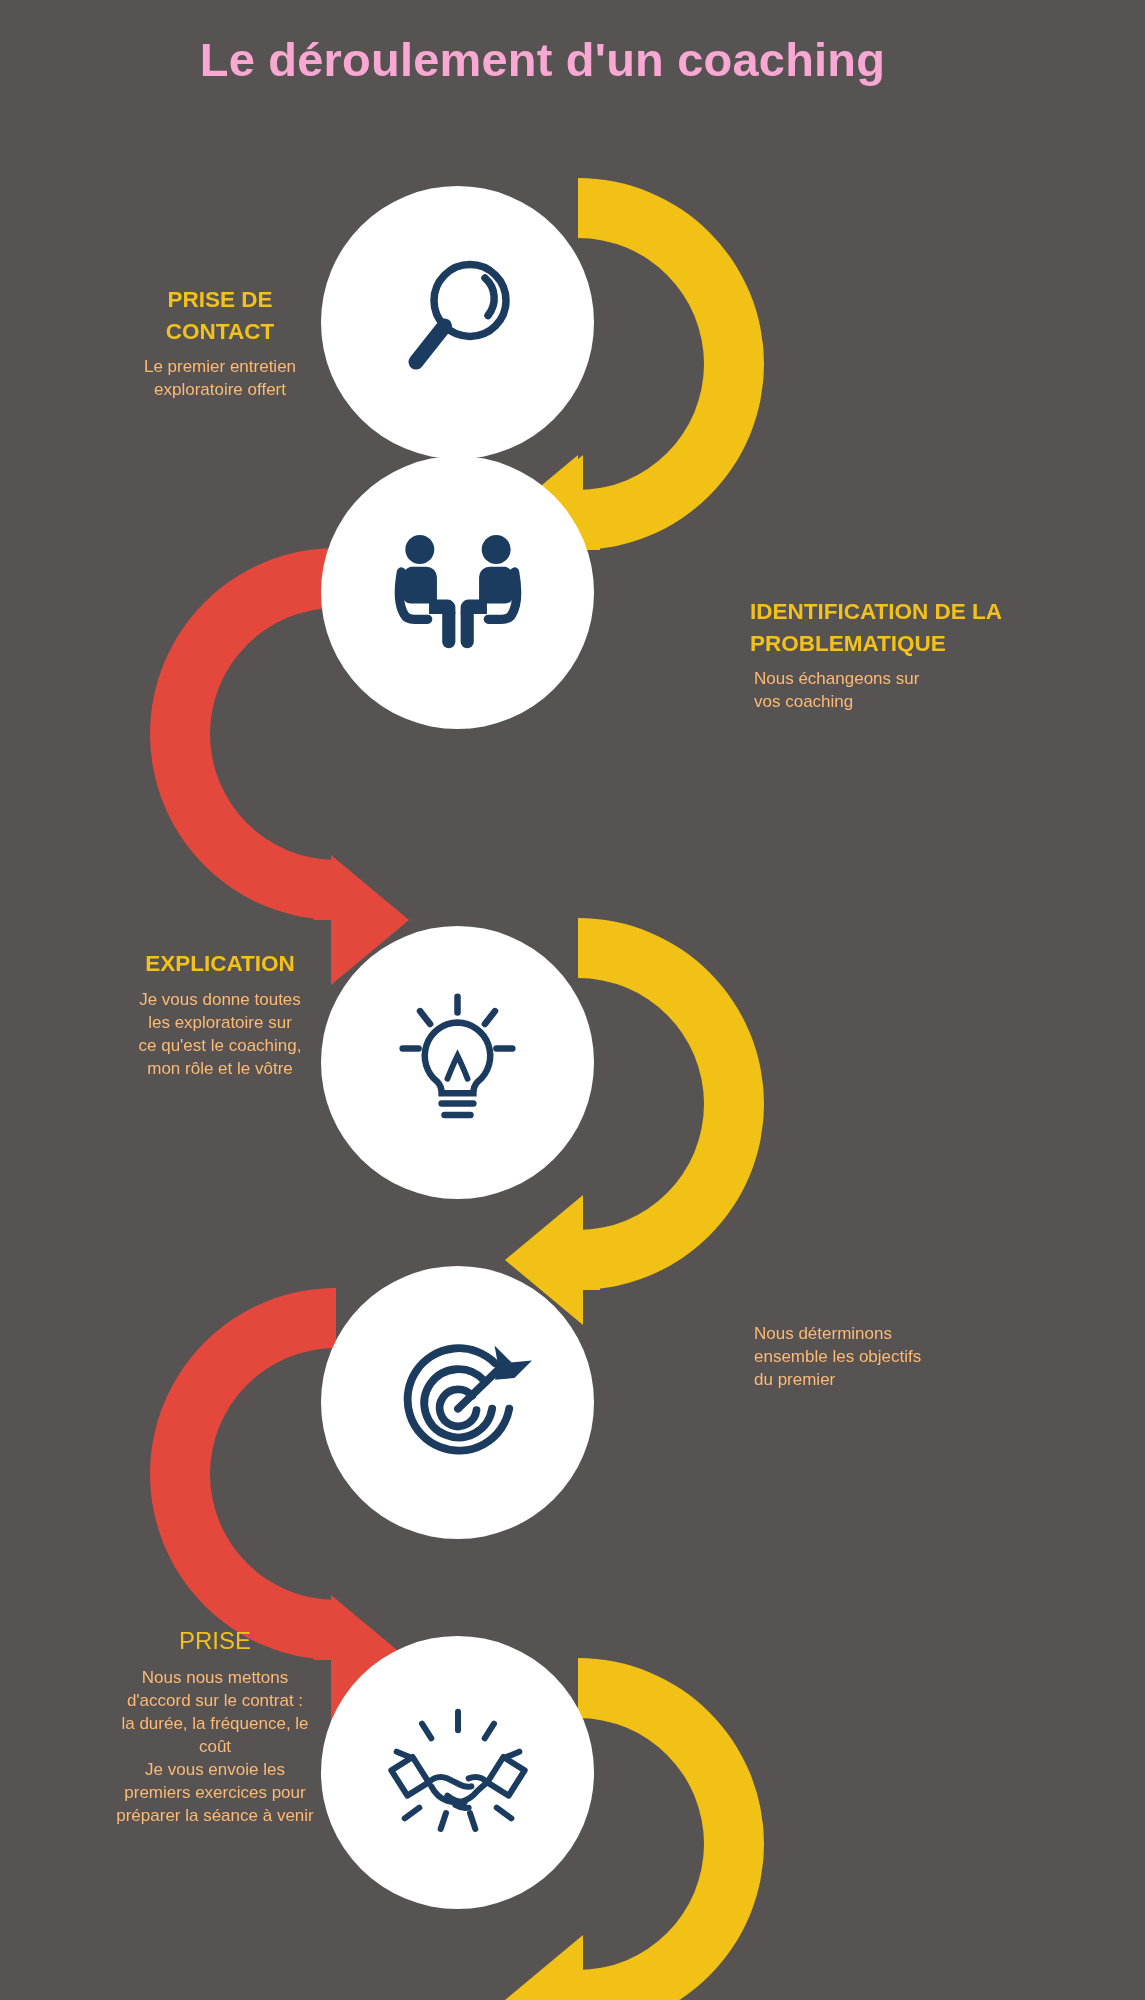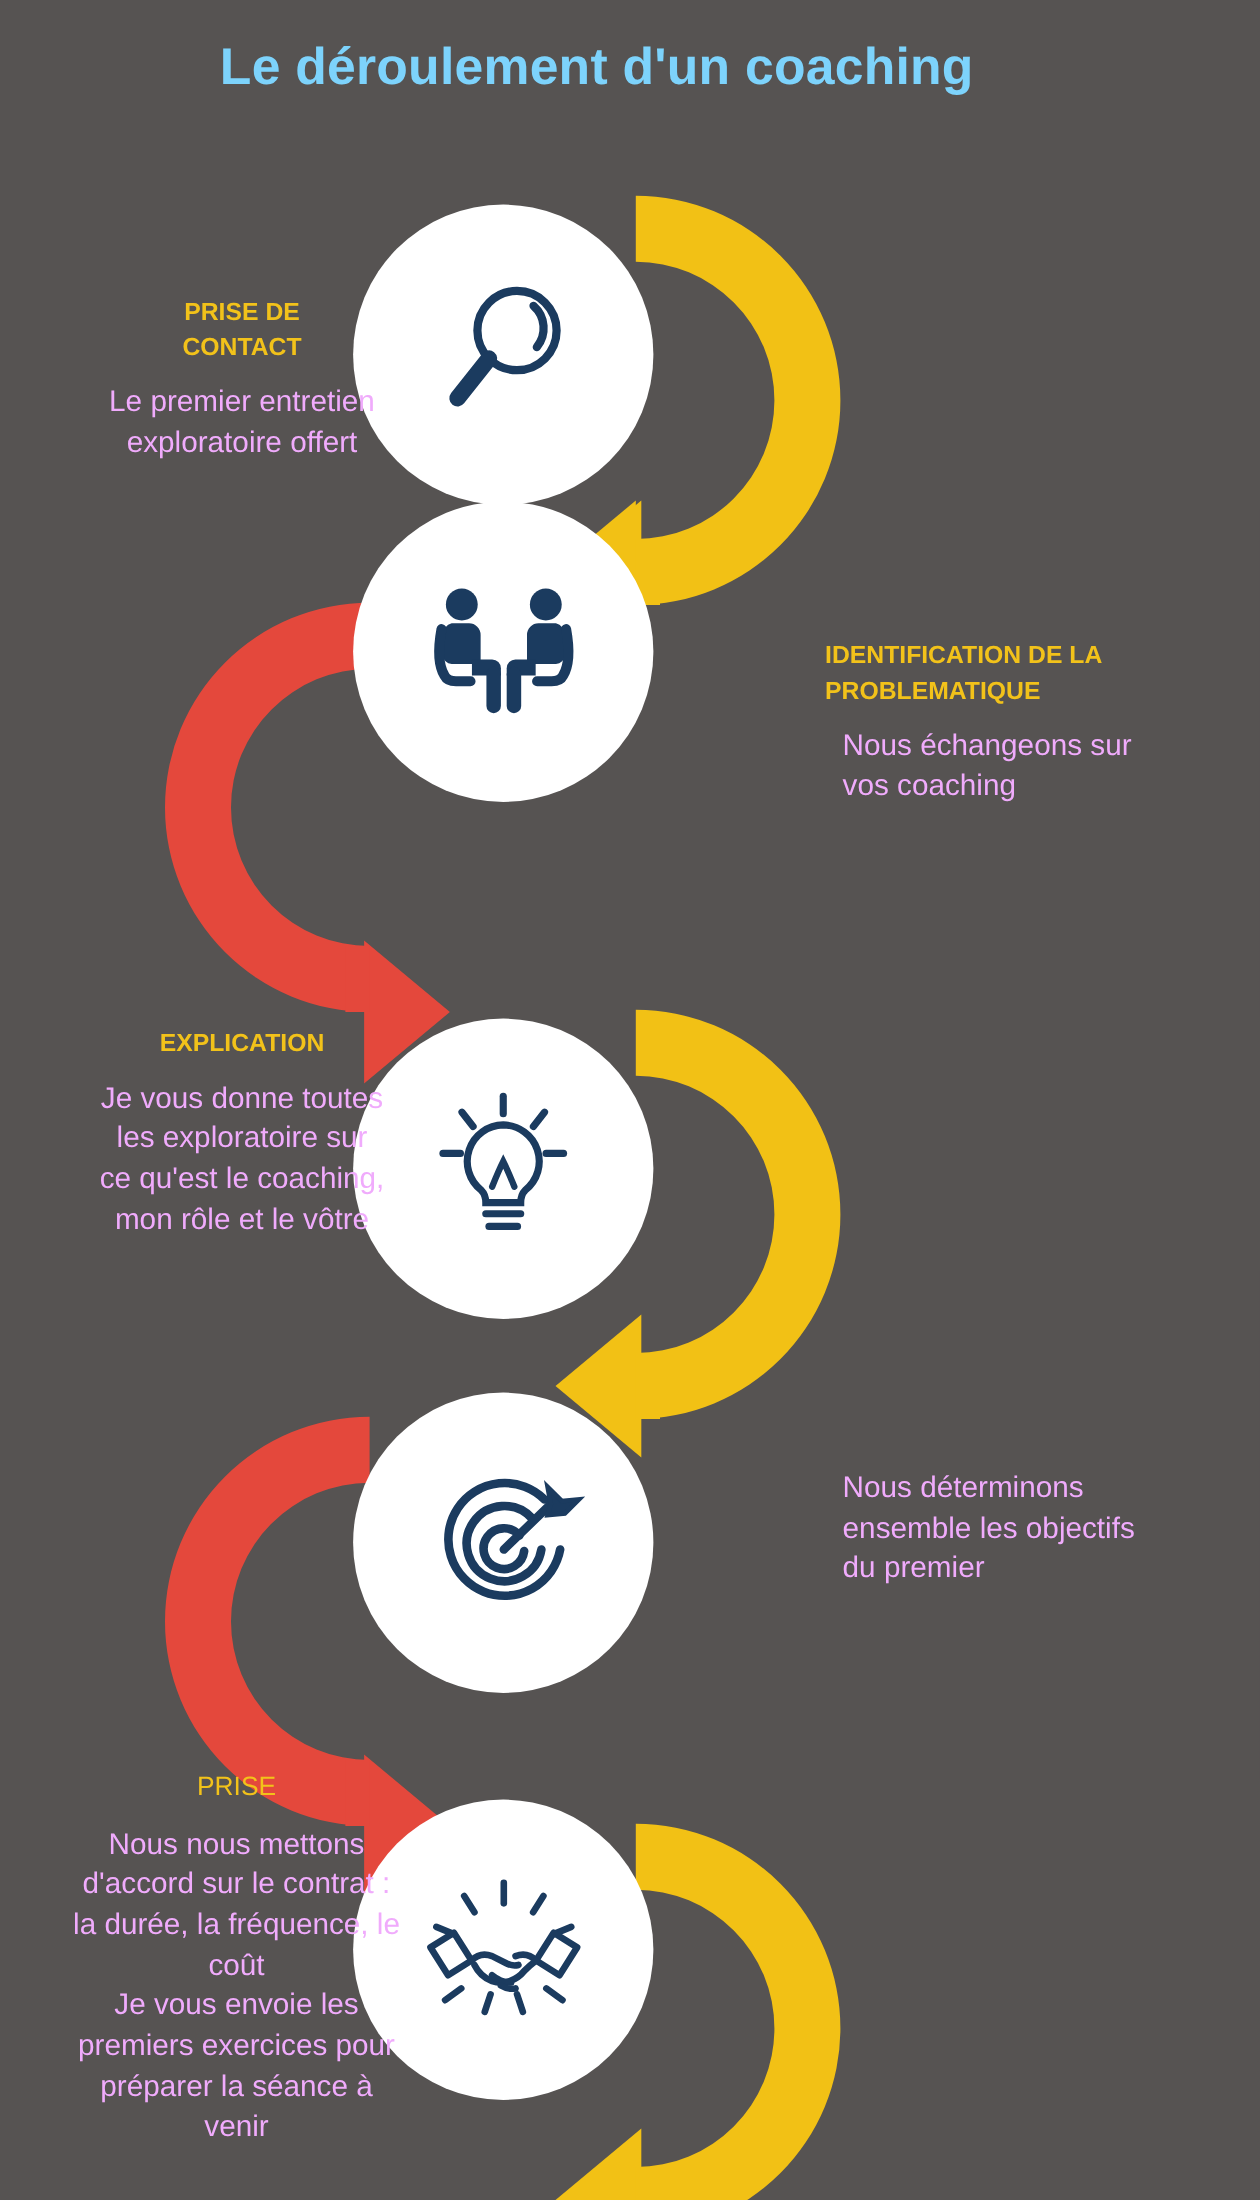--- a/index.html
+++ b/index.html
@@ -8,21 +8,21 @@
     background:#565352;
     font-family:"Liberation Sans", sans-serif;
     overflow:hidden;
     position:relative;
   }
   #stage{position:relative;width:1145px;height:2000px;overflow:hidden;}
 
   .title{
     position:absolute;top:32px;left:0;width:1085px;
     text-align:center;
-    color:#7dd3fc;
+    color:#f9a8d4;
     font-size:47px;
     font-weight:bold;
     letter-spacing:0.2px;
   }
 
   
   #flow{position:absolute;left:0;top:0;width:1145px;height:2000px;}
 
   .node{
     position:absolute;
@@ -35,29 +35,29 @@
   .node svg{display:block;}
 
   .textblock{position:absolute;width:330px;}
   .textblock.left{text-align:center;}
   .textblock.right{text-align:left;}
   .stepheading{
     color:#F2C21A;
     font-weight:bold;
     font-size:22.5px;
     line-height:1.40;
-    margin:0 0 8px 0;
+    margin:16px 0 8px 0;
     white-space:pre-line;
   }
   .stepheading.light{font-weight:normal;font-size:24px;}
   .stepbody{
-    color:#f0abfc;
-    font-size:27px;
+    color:#fdba74;
+    font-size:17px;
     line-height:1.36;
-    margin:16px;
+    margin:4px;
     white-space:pre-line;
   }
 </style>
 </head>
 <body>
 
 <div id="stage">
 
   <div class="title">Le déroulement d'un coaching</div>
 

